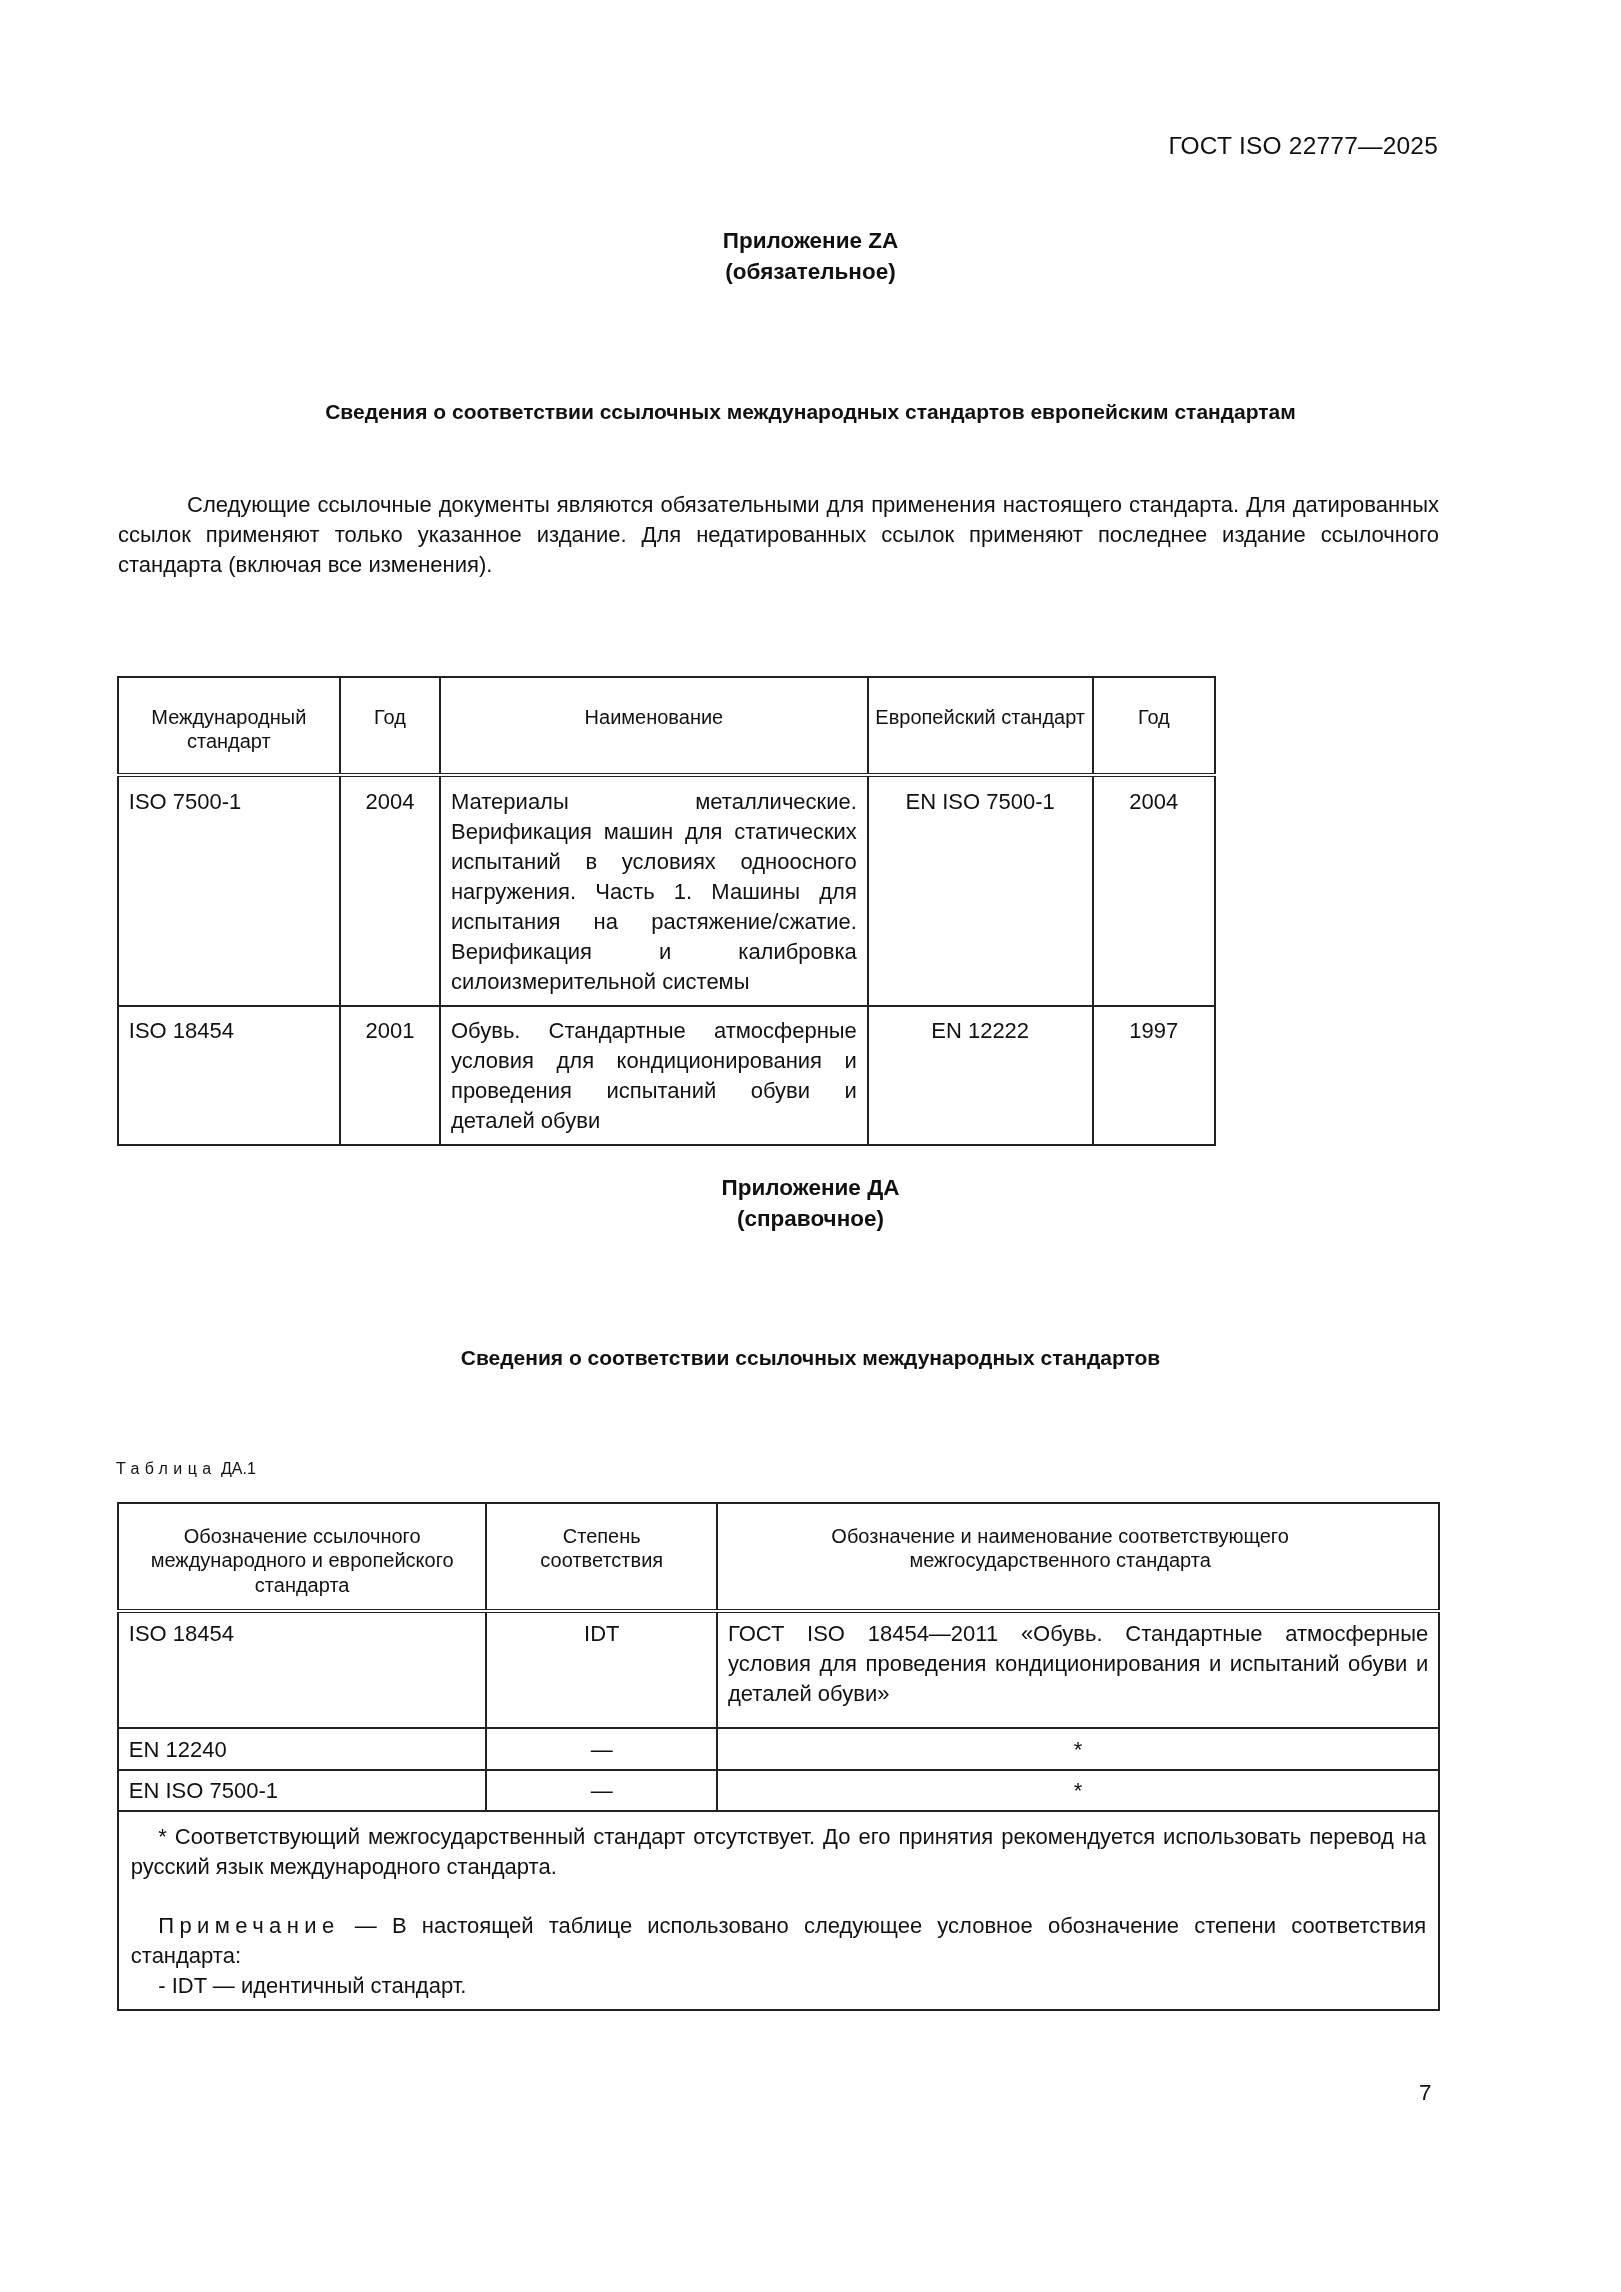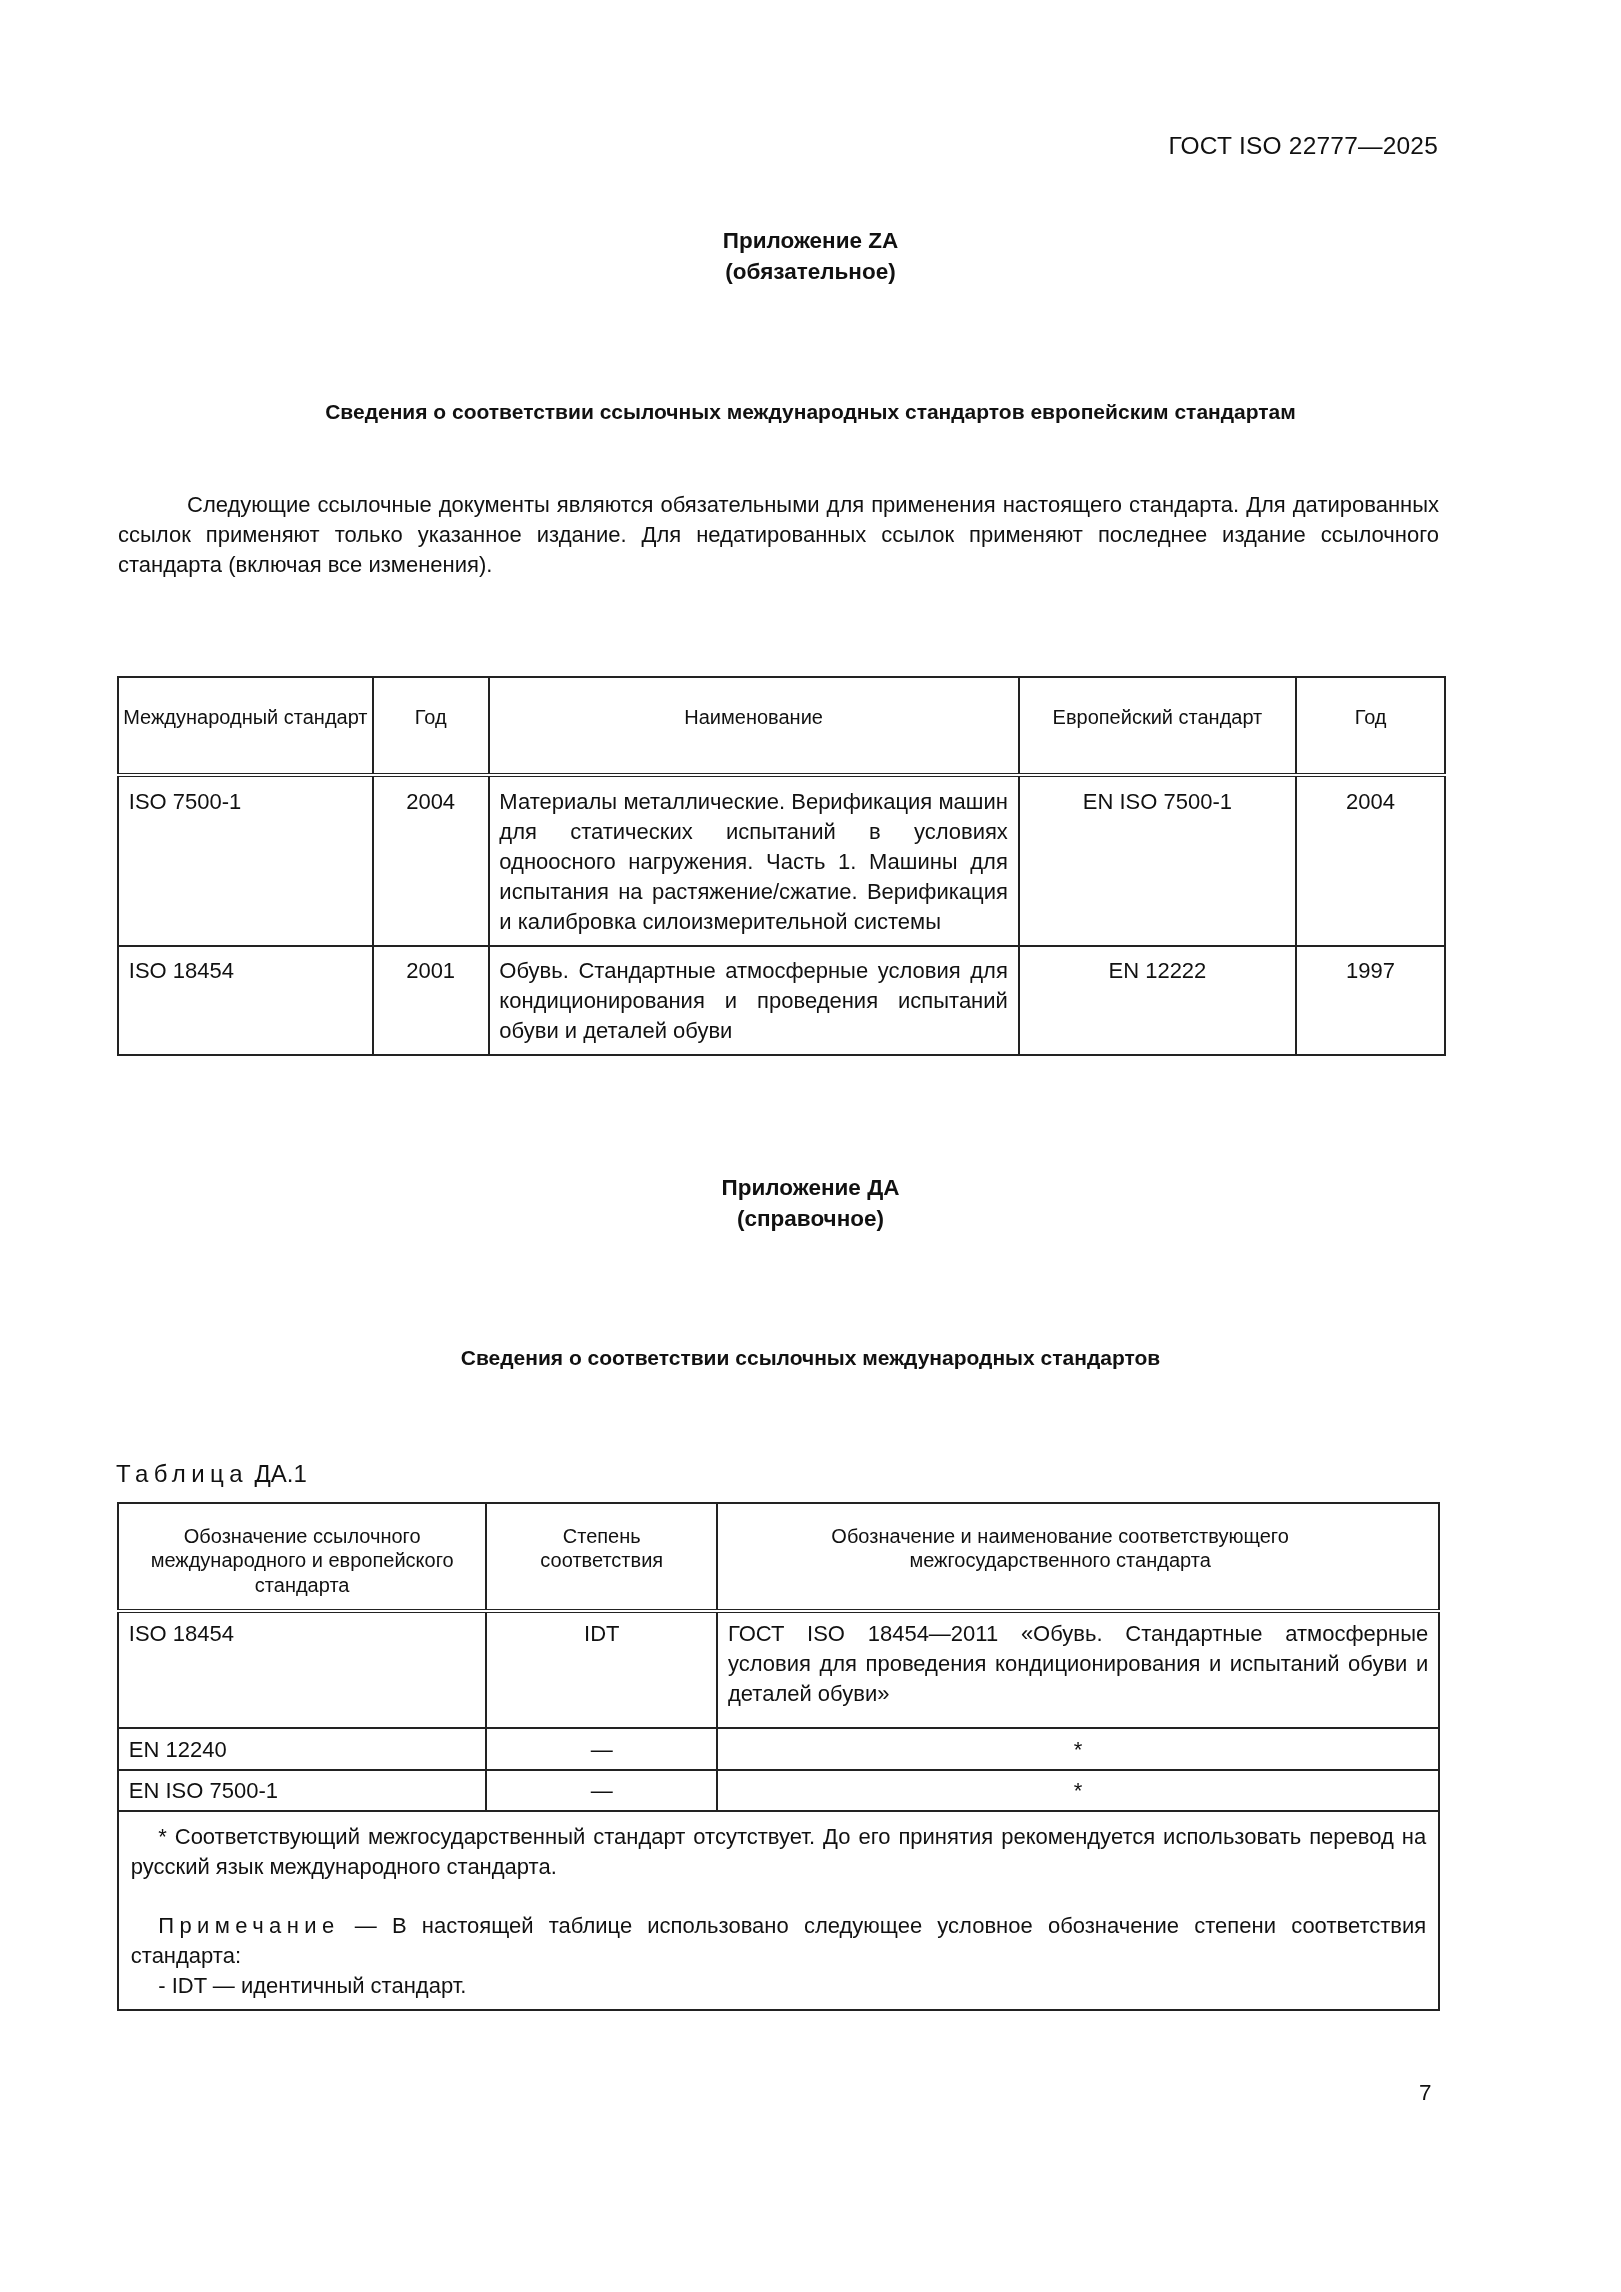--- a/index.html
+++ b/index.html
@@ -17,21 +17,21 @@
     .section-title { font-weight: bold; font-size: 21px; line-height: 33px; }
     .body-text {
       position: absolute; left: 118px; width: 1321px;
       font-size: 22px; line-height: 30px; text-align: justify;
     }
     .indent { text-indent: 69px; margin: 0; }
     .spaced { letter-spacing: 5.4px; }
     table { border-collapse: collapse; position: absolute; font-size: 22px; }
     td, th { border: 2px solid #222; vertical-align: top; padding: 0; }
     th { font-weight: normal; font-size: 20px; line-height: 24.5px; text-align: center; vertical-align: top; }
-    .t1 { left: 117px; top: 676px; width: 1329px; }
+    .t1 { left: 117px; top: 676px; width: 1099px; }
     .t1 th { height: 98px; padding-top: 26.5px; box-sizing: border-box; }
     .t1 .head-row td, .t1 .head-row th { border-bottom: 4.9px double #222; }
     .t1 td { padding: 9.8px 9.8px 7.8px 9.8px; line-height: 30px; margin-left: 8px; }
     .t1 .c-name { text-align: justify; }
     .t1 .c-center { text-align: center; }
     .t2 { left: 117px; top: 1502px; width: 1323px; }
     .t2 th { height: 108px; padding-top: 19.6px; box-sizing: border-box; }
     .t2 .head-row th { border-bottom: 4.9px double #222; }
     .t2 td { padding: 5.9px 9.8px 3.9px 9.8px; line-height: 30px; }
     .t2 .c-center { text-align: center; }
@@ -92,21 +92,21 @@
 
 <div class="centered-block appendix-title" style="top:1172px;">
   <div>Приложение ДА</div>
   <div>(справочное)</div>
 </div>
 
 <div class="centered-block section-title" style="top:1341px;">
   <div>Сведения о соответствии ссылочных международных стандартов</div>
 </div>
 
-<div style="position:absolute; left:116px; top:1460px; font-size:24px;"><span class="spaced">Таблица</span><span> ДА.1</span></div>
+<div style="position:absolute; left:116px; top:1460px; font-size:16px;"><span class="spaced">Таблица</span><span> ДА.1</span></div>
 
 <table class="t2">
   <colgroup>
       <col style="width:369px">
       <col style="width:231px">
       <col style="width:723px">
     </colgroup>
   <tbody>
       <tr class="head-row">
     <th>Обозначение ссылочного международного и европейского стандарта</th>

